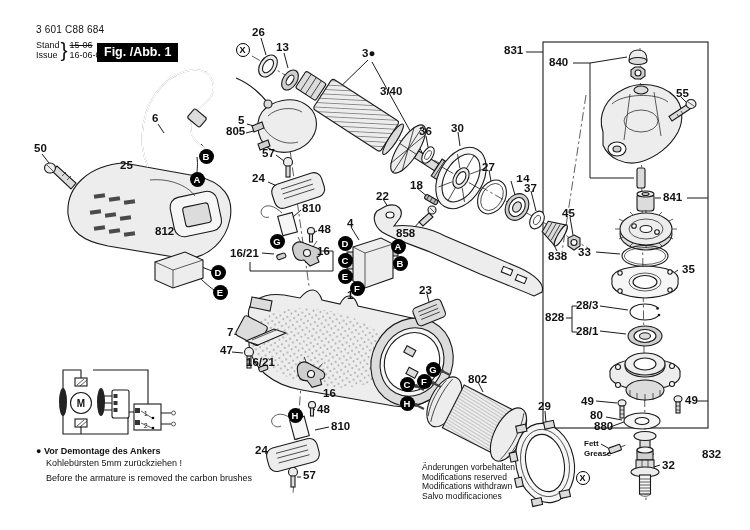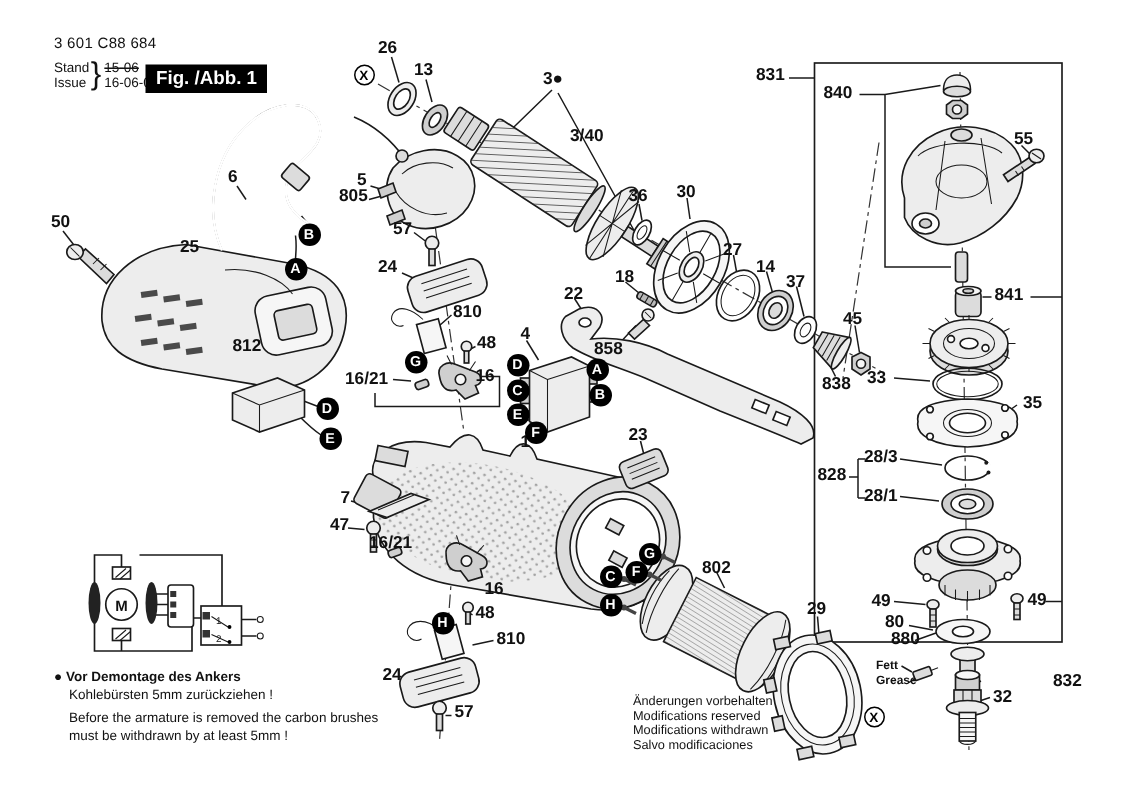--- a/index.html
+++ b/index.html
@@ -522,21 +522,21 @@
       <span class="plabel" style="left: 318px; top: 224px;">48</span>
       <span class="plabel" style="left: 230px; top: 248px;">16/21</span>
       <span class="plabel" style="left: 317px; top: 246px;">16</span>
       <span class="plabel" style="left: 347px; top: 218px;">4</span>
       <span class="plabel" style="left: 396px; top: 228px;">858</span>
       <span class="plabel" style="left: 376px; top: 191px;">22</span>
       <span class="plabel" style="left: 410px; top: 180px; text-align: center;">18</span>
       <span class="plabel" style="left: 419px; top: 126px;">36</span>
       <span class="plabel" style="left: 451px; top: 123px;">30</span>
       <span class="plabel" style="left: 482px; top: 162px;">27</span>
-      <span class="plabel" style="left: 504px; top: 173px;">14</span>
+      <span class="plabel" style="left: 516px; top: 173px; font-family: Liberation Mono, monospace;">14</span>
       <span class="plabel" style="left: 524px; top: 183px;">37</span>
       <span class="plabel" style="left: 562px; top: 208px;">45</span>
       <span class="plabel" style="left: 548px; top: 251px; text-align: right;">838</span>
       <span class="plabel" style="left: 347px; top: 290px;">1</span>
       <span class="plabel" style="left: 419px; top: 285px;">23</span>
       <span class="plabel" style="left: 227px; top: 327px;">7</span>
       <span class="plabel" style="left: 220px; top: 345px;">47</span>
       <span class="plabel" style="left: 246px; top: 357px;">16/21</span>
       <span class="plabel" style="left: 323px; top: 388px;">16</span>
       <span class="plabel" style="left: 317px; top: 404px;">48</span>
@@ -582,21 +582,20 @@
 
   <div class="grease">
     <div>Fett</div>
     <div>Grease</div>
   </div>
 
   <div class="notes">
     <div><span>●</span> <b><span>Vor Demontage des Ankers</span></b></div>
     <div class="ind">Kohlebürsten 5mm zurückziehen !</div>
     <div class="ind en">Before the armature is removed the carbon brushes</div>
-    <div class="ind">must be withdrawn by at least 5mm !</div>
   </div>
 
   <div class="mods">
     <div>Änderungen vorbehalten</div>
     <div>Modifications reserved</div>
     <div>Modifications withdrawn</div>
     <div>Salvo modificaciones</div>
   </div>
 
 </div>

